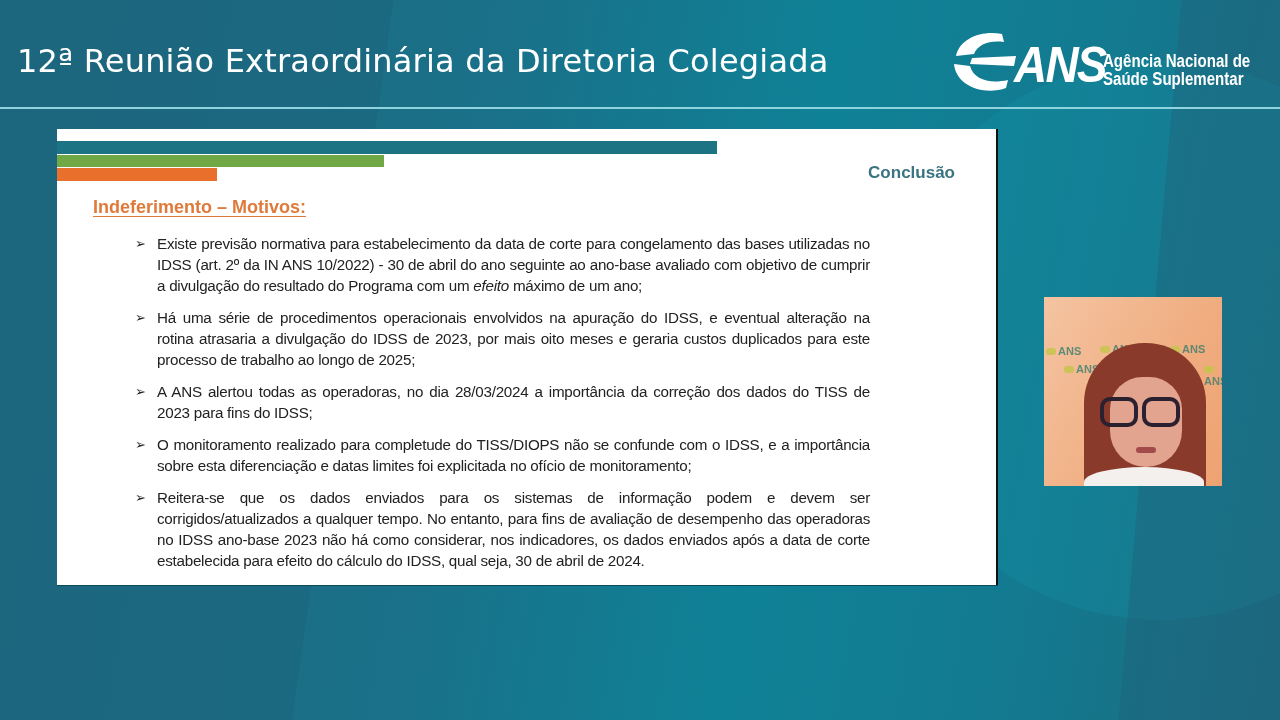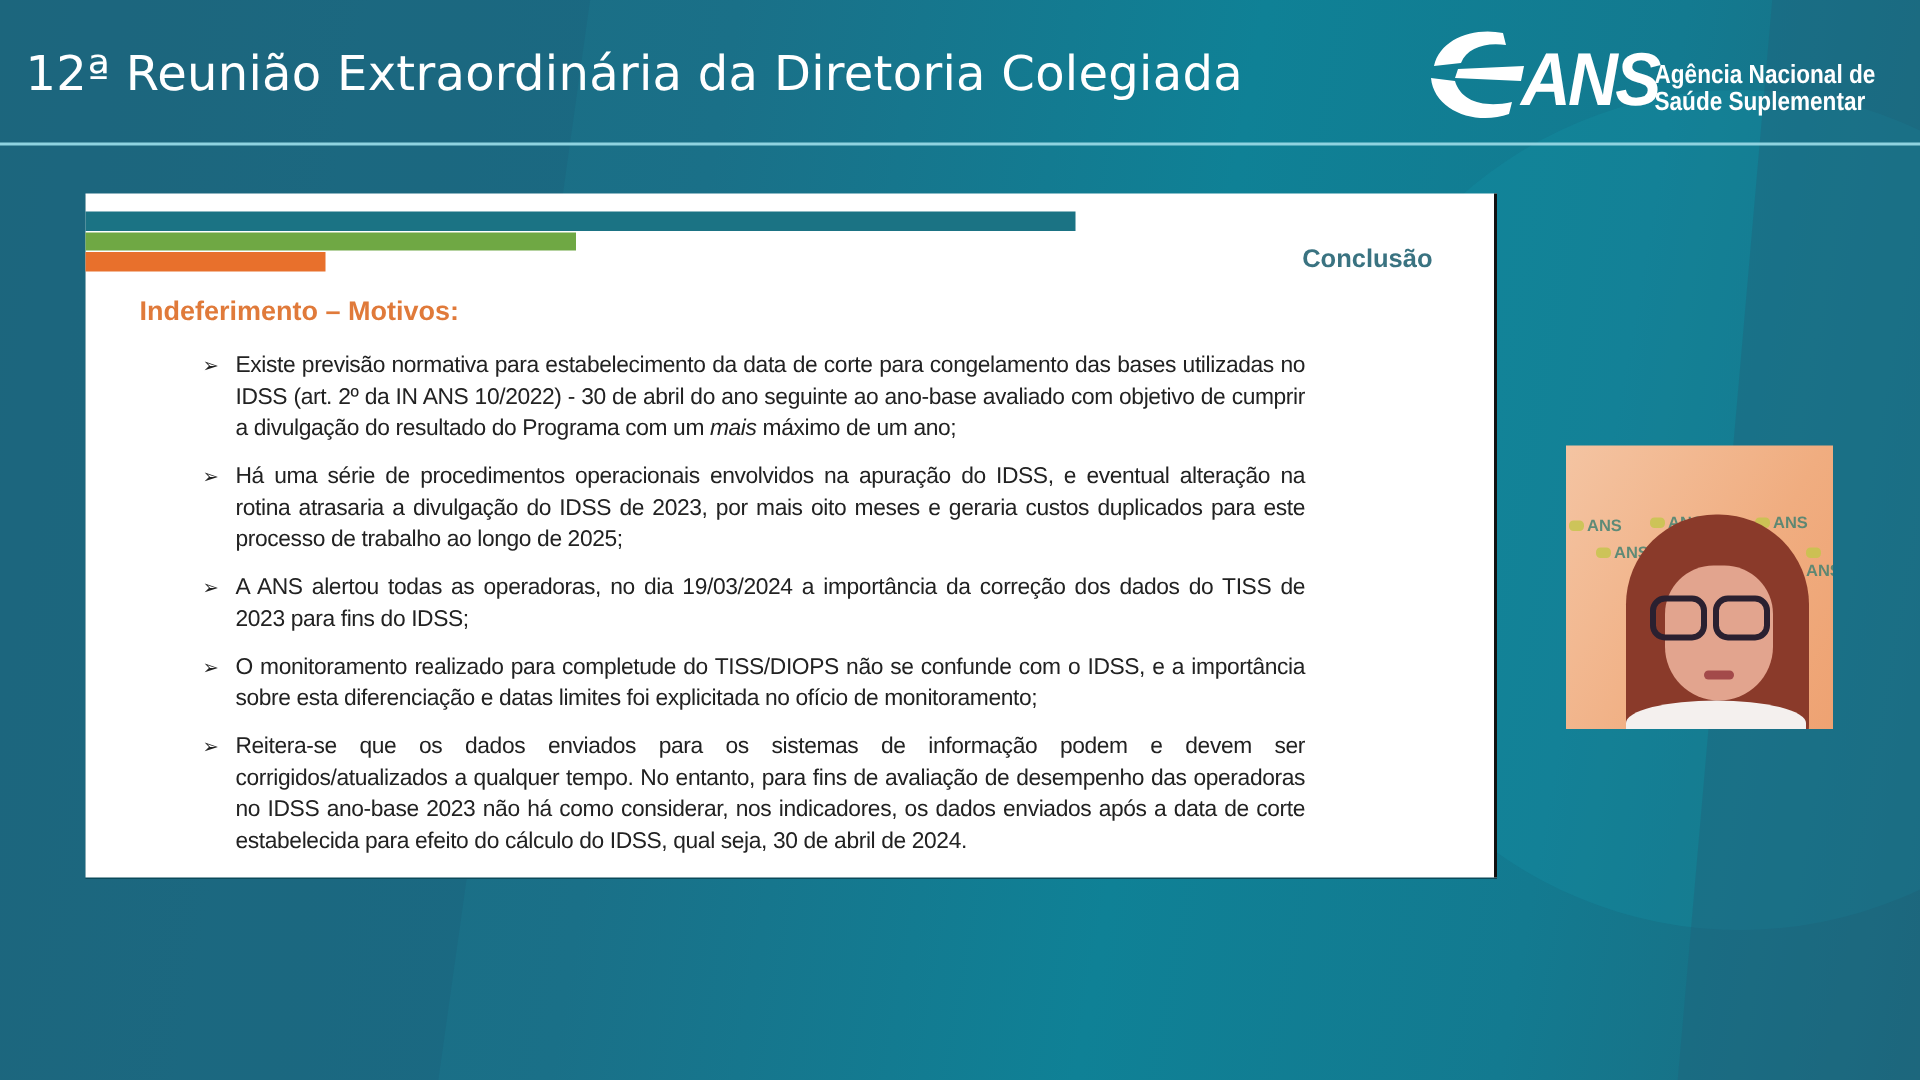--- a/index.html
+++ b/index.html
@@ -14,21 +14,21 @@
   }
   .bg-swoosh2 {
     position: absolute; left: -120px; top: 0; width: 460px; height: 760px;
     background: rgba(30,95,120,0.35); transform: skewX(-8deg);
   }
   .bg-swoosh3 {
     position: absolute; left: 1150px; top: 0; width: 200px; height: 720px;
     background: rgba(30,100,125,0.45); transform: skewX(-5deg);
   }
   .header {
-    position: absolute; left: 0; top: 4px; width: 1280px; height: 92px;
+    position: absolute; left: 0; top: 16px; width: 1280px; height: 92px;
   }
   .header-title {
     position: absolute; left: 17px; top: 26px;
     font-family: "DejaVu Sans", sans-serif; font-size: 32px; color: #ffffff;
     letter-spacing: 0.2px; white-space: nowrap;
   }
   .header-rule {
     position: absolute; left: 0; top: 91px; width: 1280px; height: 2px;
     background: #8fd3e0;
   }
@@ -49,21 +49,21 @@
     background: #ffffff; border-right: 2px solid #111; box-shadow: 0 1px 0 #0a4a5a;
   }
   .bar-teal { position: absolute; left: 0; top: 12px; width: 660px; height: 13px; background: #1b7384; }
   .bar-green { position: absolute; left: 0; top: 26px; width: 327px; height: 12px; background: #6fa844; }
   .bar-orange { position: absolute; left: 0; top: 39px; width: 160px; height: 13px; background: #e8702c; }
   .section-label {
     position: absolute; right: 41px; top: 34px; font-size: 17px; font-weight: bold; color: #3a7381;
   }
   .slide-heading {
     position: absolute; left: 36px; top: 68px; font-size: 18px; font-weight: bold; color: #e07a3a;
-    text-underline-offset: 3px; text-decoration-thickness: 1px;
+    text-decoration: underline; text-underline-offset: 3px; text-decoration-thickness: 1px;
   }
   .bullets { position: absolute; left: 78px; top: 104px; width: 735px; margin: 0; padding: 0; list-style: none; }
   .bullet {
     position: relative; padding-left: 22px; font-size: 15.2px; line-height: 21px; color: #222;
     text-align: justify; margin-bottom: 11px; font-family: "Liberation Sans", sans-serif;
     letter-spacing: -0.25px;
   }
   .bullet-arrow { position: absolute; left: 0; top: 0; font-size: 13px; color: #222; }
   .camera {
     position: absolute; left: 1044px; top: 297px; width: 178px; height: 189px; overflow: hidden;
@@ -113,29 +113,29 @@
 <div class="slide">
   <div class="bar-teal"></div>
   <div class="bar-green"></div>
   <div class="bar-orange"></div>
   <div class="section-label">Conclusão</div>
   <div class="slide-heading">Indeferimento – Motivos:</div>
 
   <ul class="bullets">
     <li class="bullet">
       <span class="bullet-arrow">➢</span>
-      <span>Existe previsão normativa para estabelecimento da data de corte para congelamento das bases utilizadas no IDSS (art. 2º da IN ANS 10/2022) - 30 de abril do ano seguinte ao ano-base avaliado com objetivo de cumprir a divulgação do resultado do Programa com um </span><em>mais</em><span> máximo de um ano;</span>
+      <span>Existe previsão normativa para estabelecimento da data de corte para congelamento das bases utilizadas no IDSS (art. 2º da IN ANS 10/2022) - 30 de abril do ano seguinte ao ano-base avaliado com objetivo de cumprir a divulgação do resultado do Programa com um </span><em>efeito</em><span> máximo de um ano;</span>
     </li>
     <li class="bullet">
       <span class="bullet-arrow">➢</span>
       <span>Há uma série de procedimentos operacionais envolvidos na apuração do IDSS, e eventual alteração na rotina atrasaria a divulgação do IDSS de 2023, por mais oito meses e geraria custos duplicados para este processo de trabalho ao longo de 2025;</span>
     </li>
     <li class="bullet">
       <span class="bullet-arrow">➢</span>
-      <span>A ANS alertou todas as operadoras, no dia 19/03/2024 a importância da correção dos dados do TISS de 2023 para fins do IDSS;</span>
+      <span>A ANS alertou todas as operadoras, no dia 28/03/2024 a importância da correção dos dados do TISS de 2023 para fins do IDSS;</span>
     </li>
     <li class="bullet">
       <span class="bullet-arrow">➢</span>
       <span>O monitoramento realizado para completude do TISS/DIOPS não se confunde com o IDSS, e a importância sobre esta diferenciação e datas limites foi explicitada no ofício de monitoramento;</span>
     </li>
     <li class="bullet">
       <span class="bullet-arrow">➢</span>
       <span>Reitera-se que os dados enviados para os sistemas de informação podem e devem ser corrigidos/atualizados a qualquer tempo. No entanto, para fins de avaliação de desempenho das operadoras no IDSS ano-base 2023 não há como considerar, nos indicadores, os dados enviados após a data de corte estabelecida para efeito do cálculo do IDSS, qual seja, 30 de abril de 2024.</span>
     </li>
   </ul>

